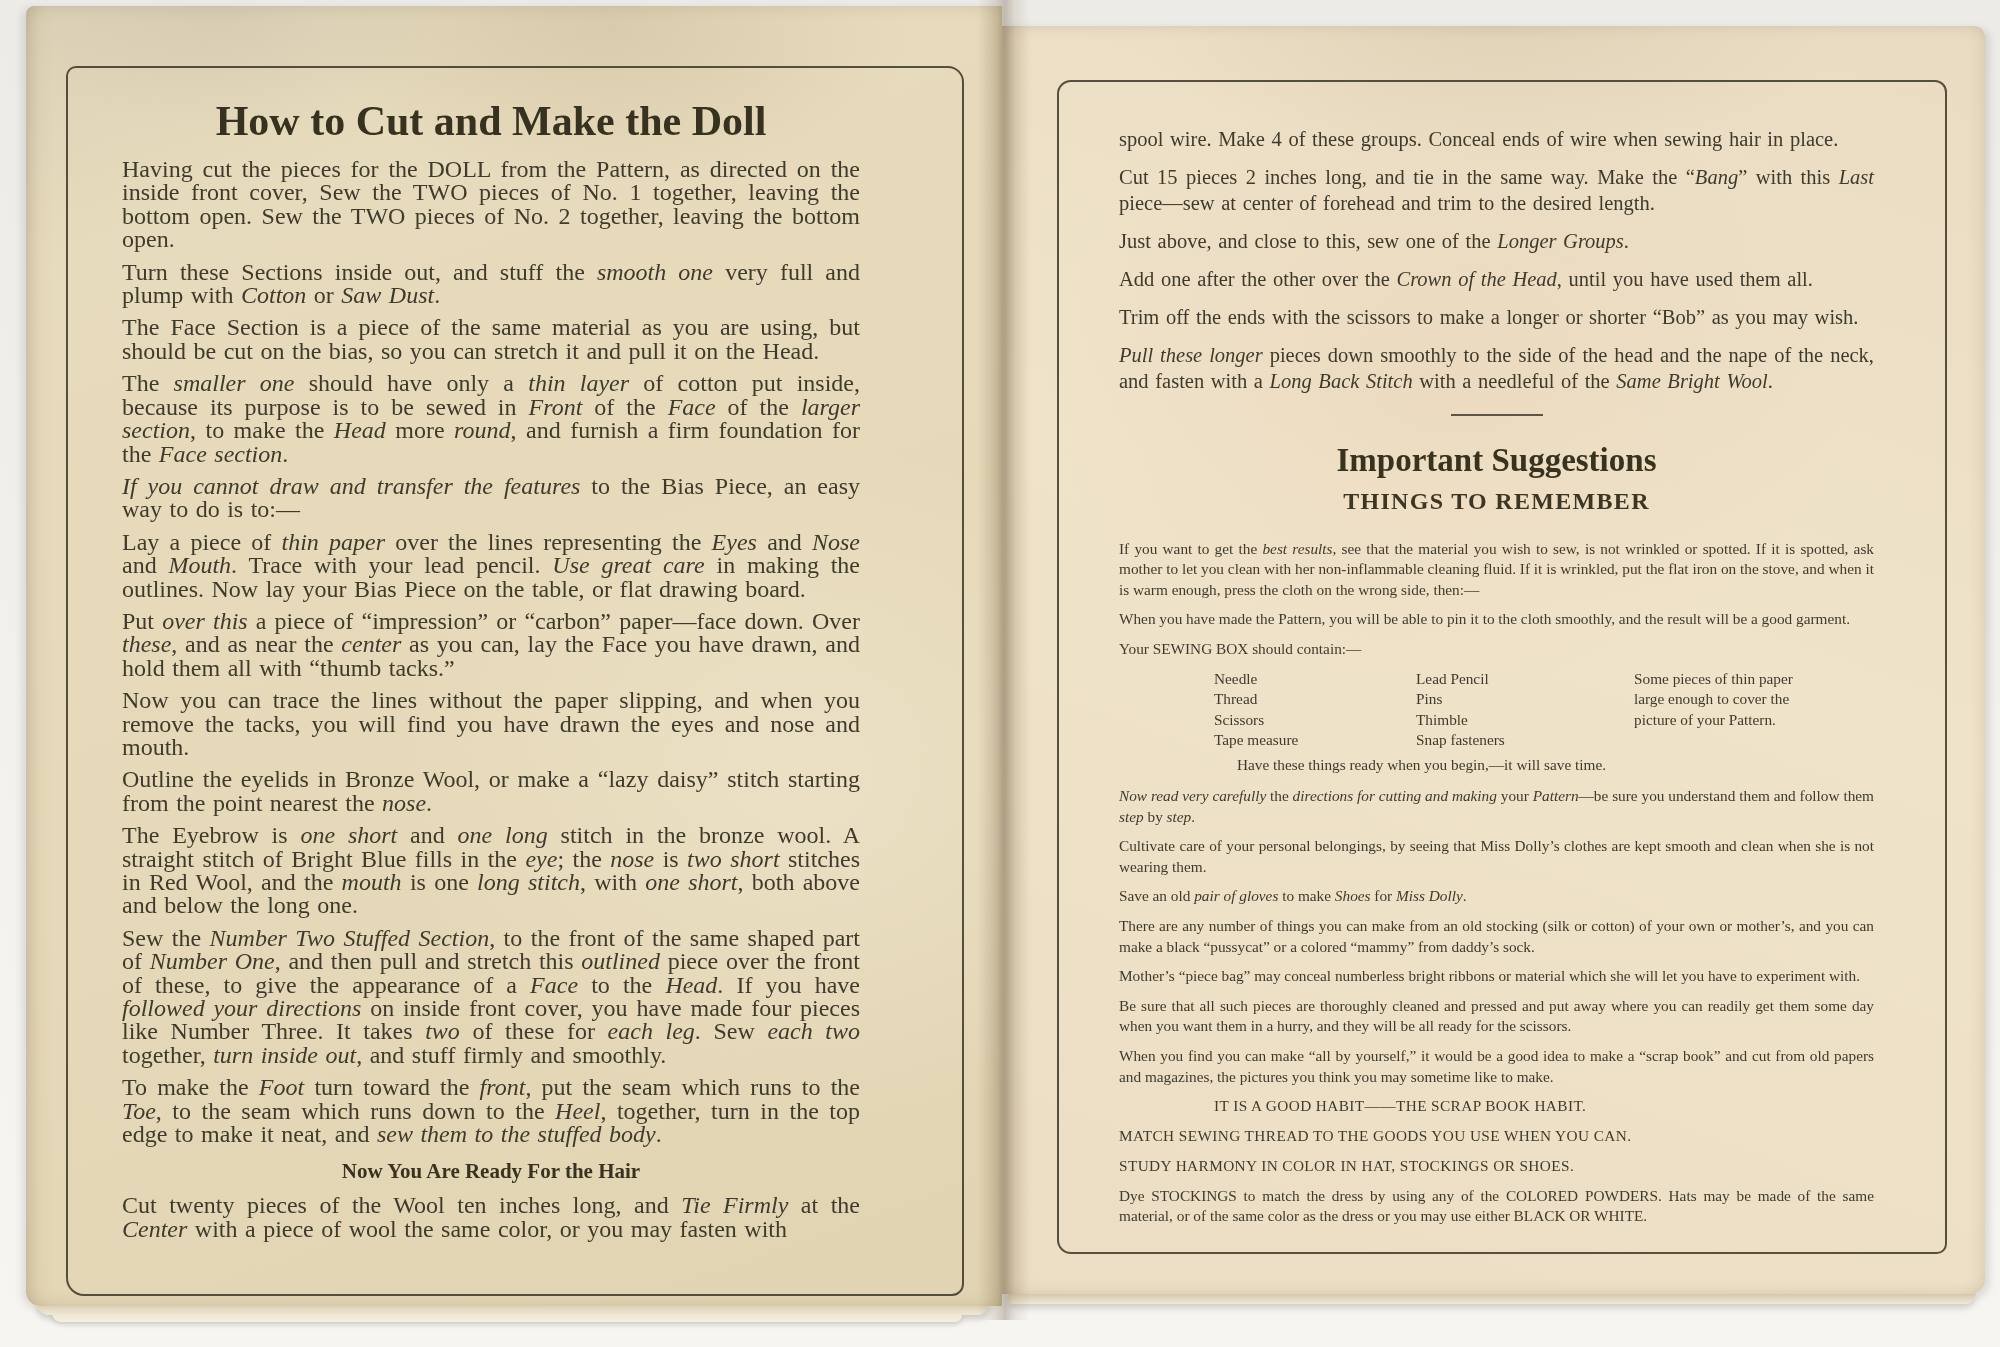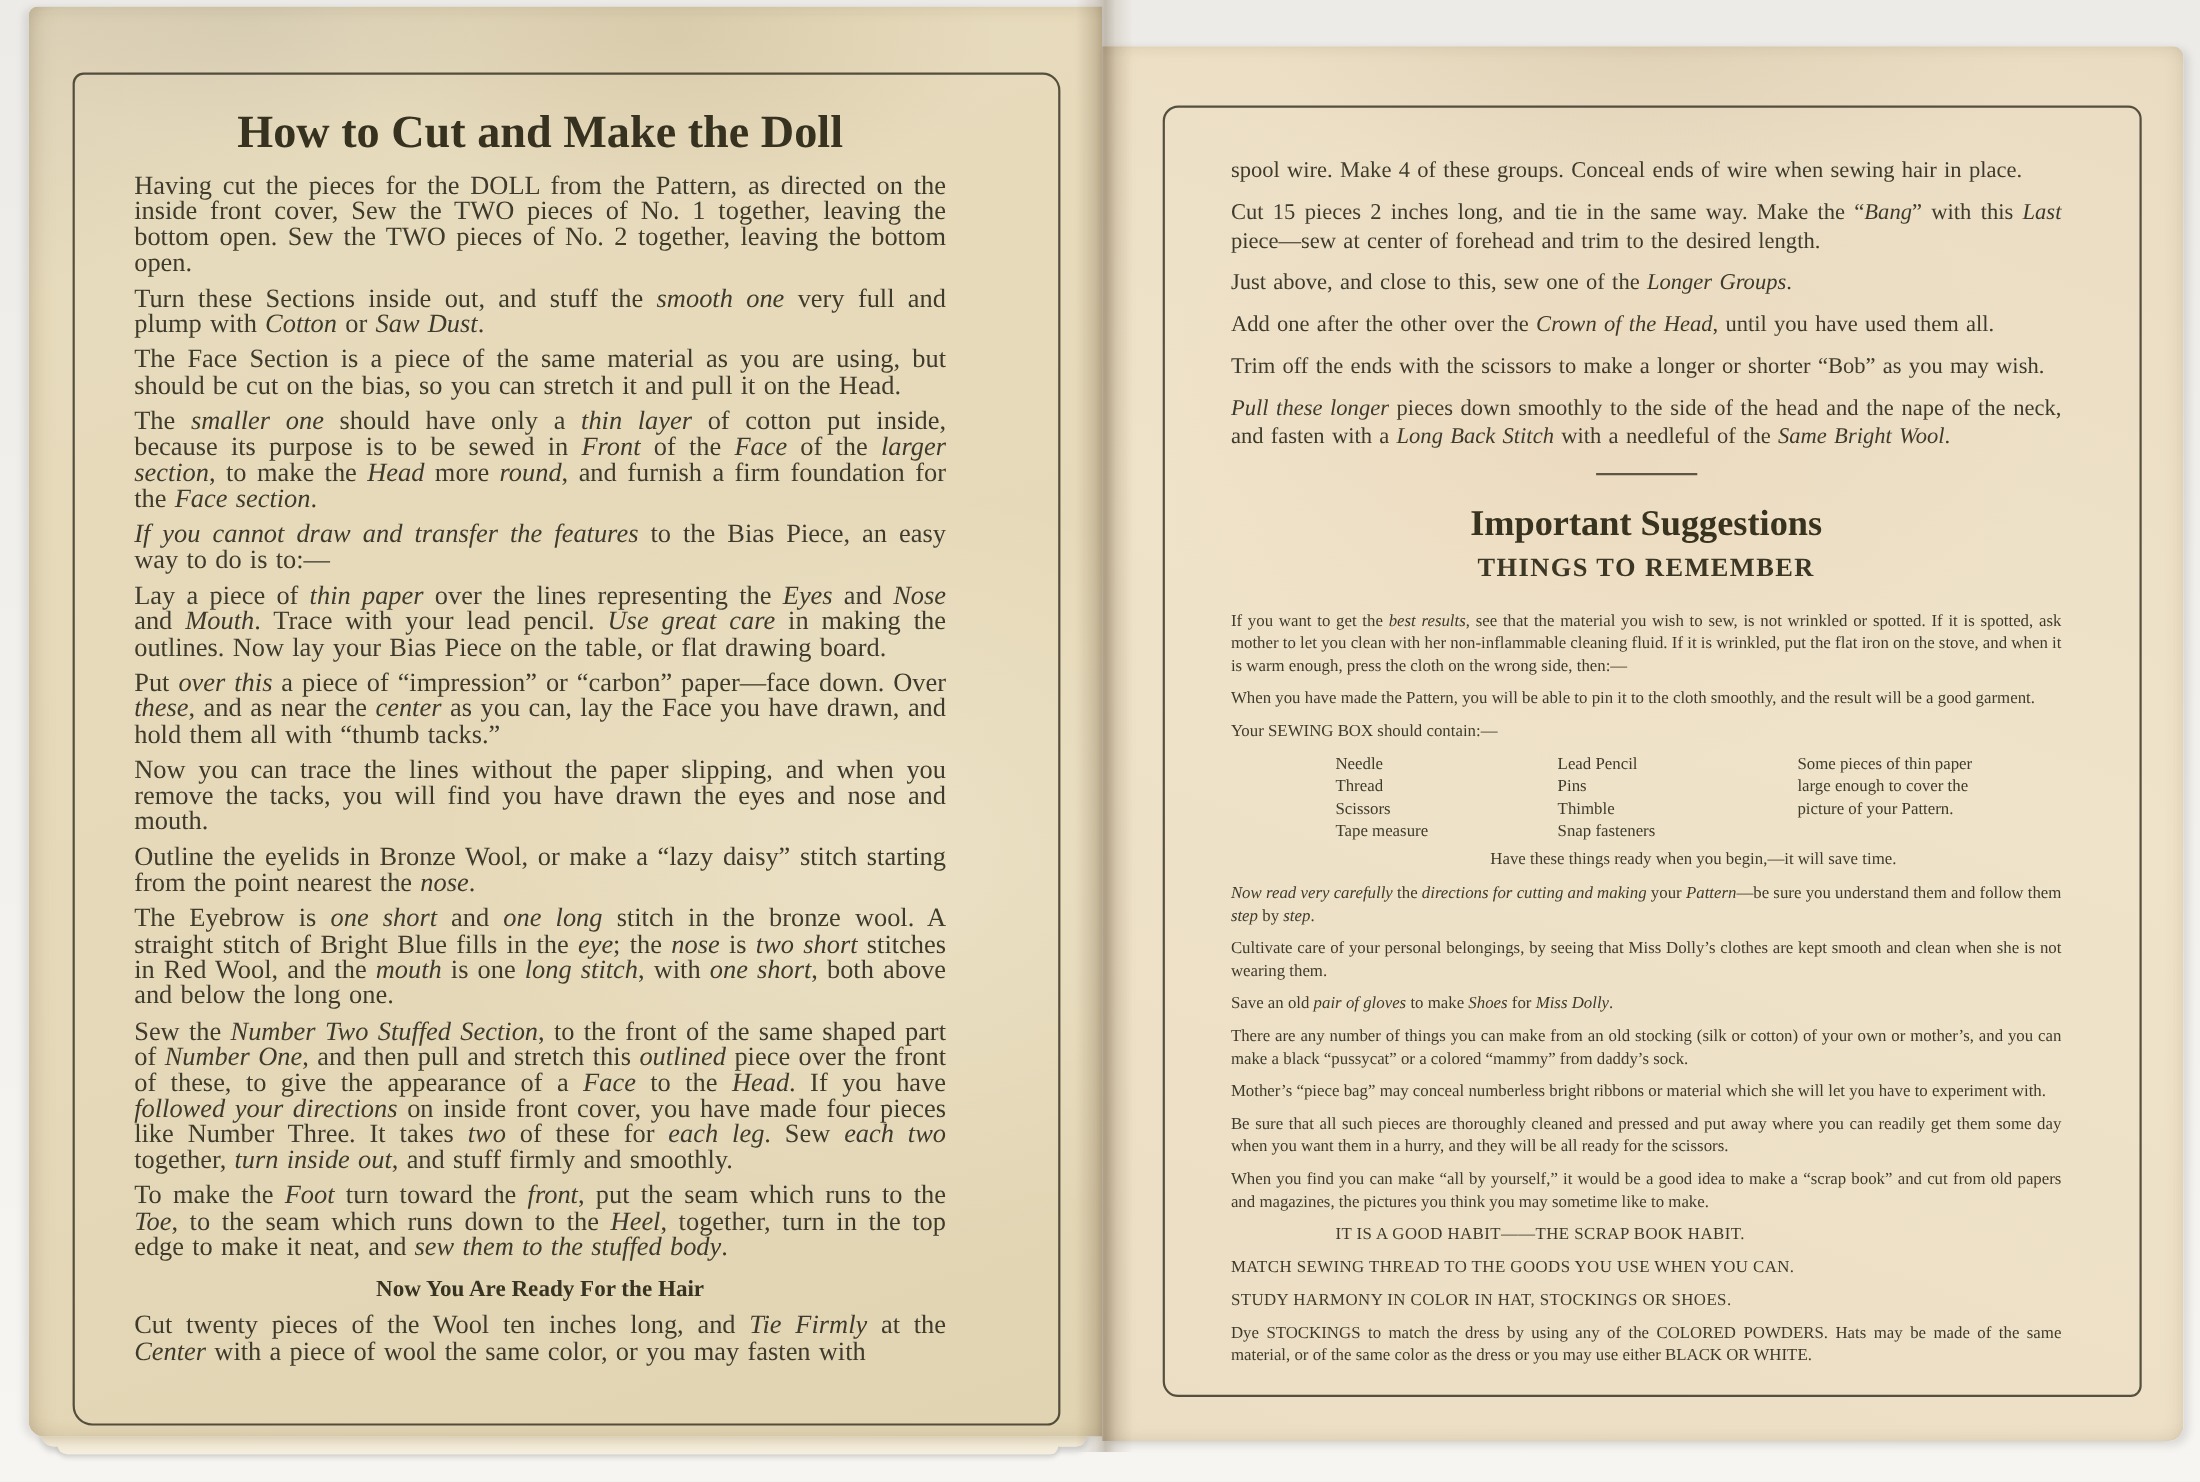--- a/index.html
+++ b/index.html
@@ -10,21 +10,21 @@
   
   .page{position:absolute;}
   .page-left{left:26px;top:6px;width:976px;height:1300px;
     background:
       radial-gradient(420px 220px at 60% 2%, rgba(186,170,136,.30), transparent 70%),
       radial-gradient(300px 160px at 20% 1%, rgba(200,192,170,.35), transparent 70%),
       radial-gradient(600px 500px at 80% 60%, rgba(255,250,235,.25), transparent 70%),
       linear-gradient(160deg,#dcd1b6 0%,#e7dbbd 16%,#e6d9b9 55%,#e1d4b3 100%);
     border-radius:8px 0 0 14px;
     box-shadow:-4px 2px 8px rgba(0,0,0,.10), inset 14px 0 22px -14px rgba(100,80,50,.35), inset -10px 0 26px -12px rgba(100,80,50,.30);}
-  .page-right{left:1002px;top:42px;width:983px;height:1268px;
+  .page-right{left:1002px;top:26px;width:983px;height:1268px;
     background:
       radial-gradient(560px 420px at 45% 28%, rgba(224,176,152,.14), transparent 72%),
       radial-gradient(500px 200px at 50% 0%, rgba(190,170,140,.22), transparent 70%),
       linear-gradient(200deg,#e9dcc2 0%,#efe3c9 45%,#ebdec4 100%);
     border-radius:0 10px 14px 0;
     box-shadow:4px 3px 9px rgba(0,0,0,.12), inset 16px 0 26px -14px rgba(100,80,50,.38), inset -8px 0 18px -10px rgba(110,90,60,.25);}
   .under-edge{position:absolute;background:#ecdfc4;}
   .under-left{left:36px;top:1300px;width:952px;height:15px;border-radius:0 0 10px 14px;
     background:linear-gradient(180deg,#e8dabc,#f0e8d4);box-shadow:0 4px 6px rgba(0,0,0,.18);}
   .under-left2{left:52px;top:1313px;width:910px;height:9px;border-radius:0 0 8px 10px;
@@ -50,21 +50,21 @@
   
   .hair-p{font-size:20.5px;line-height:26px;text-align:justify;margin:0 0 12px;word-spacing:1.5px;}
   .divider{width:92px;border-top:2px solid rgba(58,52,36,.8);margin:20px auto 26px;}
   .sug-title{font-size:33px;text-align:center;margin:0 0 9px;color:#38331f;}
   .sug-sub{font-size:24px;text-align:center;letter-spacing:1.3px;margin:0 0 24px;color:#3c3724;}
   .tip-p{font-size:15.3px;line-height:20.3px;text-align:justify;margin:0 0 9.5px;}
   .sewing-row{display:flex;margin:3px 0 4px 95px;font-size:15.3px;line-height:20.5px;}
   .sewing-col1{width:202px;}
   .sewing-col2{width:218px;}
   .sewing-col3{width:160px;}
-  .ready-line{font-size:15.3px;line-height:20.3px;text-align:right;padding-right:150px;margin:1px 0 11px;}
+  .ready-line{font-size:15.3px;line-height:20.3px;text-align:center;padding-right:150px;margin:1px 0 11px;}
   .habit-line{font-size:15.3px;line-height:20.3px;margin:0 0 9.5px 95px;letter-spacing:.4px;}
   .caps-line{font-size:15.3px;line-height:20.3px;margin:0 0 9.5px;letter-spacing:.4px;}
 </style>
 </head>
 <body>
 
 <div class="stage">
 
   <div class="under-edge under-left"></div>
   <div class="under-edge under-left2"></div>

